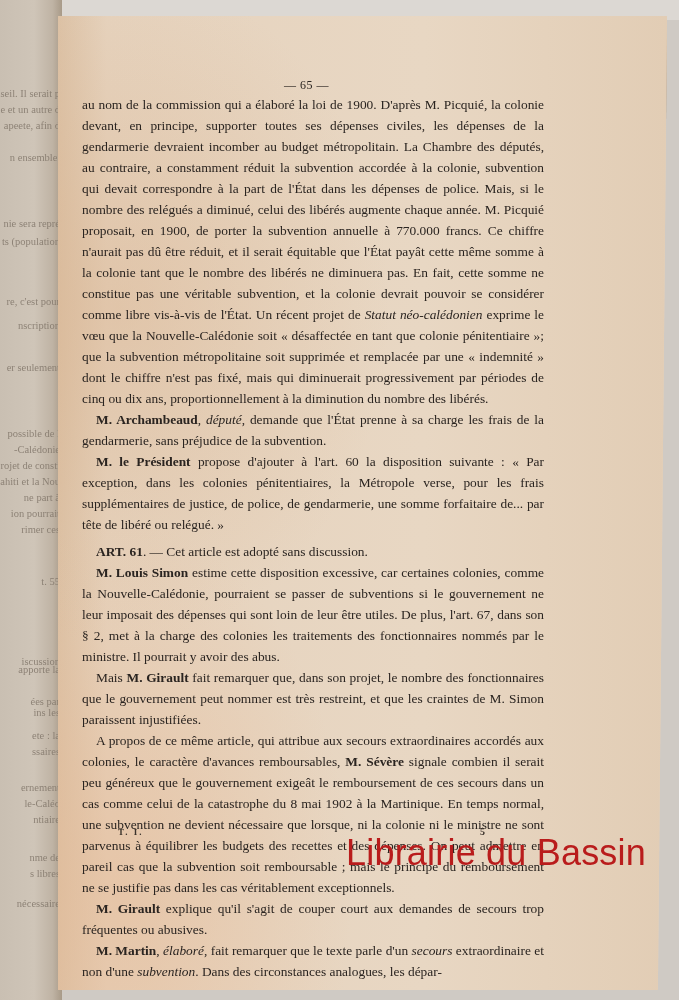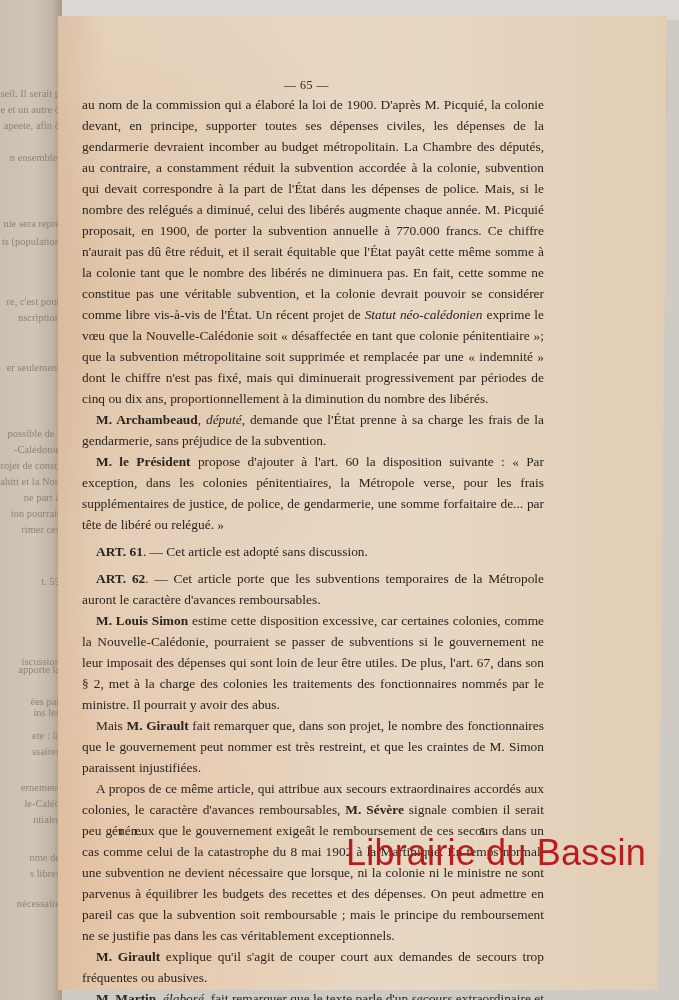--- a/index.html
+++ b/index.html
@@ -55,21 +55,21 @@
 <div class="bg-top"></div>
 
 <div class="prev-page" id="prev-page">
     <div class="prev-line" style="top: 88px; right: 2px;">nseil. Il serait p</div>
     <div class="prev-line" style="top: 104px; right: 2px;">ce et un autre d</div>
     <div class="prev-line" style="top: 120px; right: 2px;">apeete, afin d</div>
     <div class="prev-line" style="top: 152px; right: 2px;">n ensemble.</div>
     <div class="prev-line" style="top: 218px; right: 2px;">nie sera repré</div>
     <div class="prev-line" style="top: 236px; right: 2px; margin-left: 31px;">ts (population</div>
     <div class="prev-line" style="top: 296px; right: 2px;">re, c'est pour</div>
-    <div class="prev-line" style="top: 312px; right: 2px;">nscription</div>
+    <div class="prev-line" style="top: 320px; right: 2px;">nscription</div>
     <div class="prev-line" style="top: 362px; right: 2px;">er seulement</div>
     <div class="prev-line" style="top: 428px; right: 2px;">possible de l</div>
     <div class="prev-line" style="top: 444px; right: 2px;">-Calédonie</div>
     <div class="prev-line" style="top: 460px; right: 2px;">rojet de consti</div>
     <div class="prev-line" style="top: 476px; right: 2px;">ahiti et la Nou</div>
     <div class="prev-line" style="top: 492px; right: 2px;">ne part à</div>
     <div class="prev-line" style="top: 508px; right: 2px;">ion pourrait</div>
     <div class="prev-line" style="top: 524px; right: 2px;">rimer ces</div>
     <div class="prev-line" style="top: 576px; right: 2px;">t. 55</div>
     <div class="prev-line" style="top: 640px; right: 2px; margin-top: 16px;">iscussion</div>
@@ -88,21 +88,20 @@
 
 <div class="page"></div>
 
 <div class="page-number">— 65 —</div>
 
 <div class="text-block" id="text-block">
     <p class="para no-indent"><span>au nom de la commission qui a élaboré la loi de 1900. D'après M. Picquié, la colonie devant, en principe, supporter toutes ses dépenses civiles, les dépenses de la gendarmerie devraient incomber au budget métropolitain. La Chambre des députés, au contraire, a constamment réduit la subvention accordée à la colonie, subvention qui devait correspondre à la part de l'État dans les dépenses de police. Mais, si le nombre des relégués a diminué, celui des libérés augmente chaque année. M. Picquié proposait, en 1900, de porter la subvention annuelle à 770.000 francs. Ce chiffre n'aurait pas dû être réduit, et il serait équitable que l'État payât cette même somme à la colonie tant que le nombre des libérés ne diminuera pas. En fait, cette somme ne constitue pas une véritable subvention, et la colonie devrait pouvoir se considérer comme libre vis-à-vis de l'État. Un récent projet de </span><span class="i">Statut néo-calédonien</span><span> exprime le vœu que la Nouvelle-Calédonie soit « désaffectée en tant que colonie pénitentiaire »; que la subvention métropolitaine soit supprimée et remplacée par une « indemnité » dont le chiffre n'est pas fixé, mais qui diminuerait progressivement par périodes de cinq ou dix ans, proportionnellement à la diminution du nombre des libérés.</span></p>
     <p class="para"><span class="b">M. Archambeaud</span><span>, </span><span class="i">député</span><span>, demande que l'État prenne à sa charge les frais de la gendarmerie, sans préjudice de la subvention.</span></p>
     <p class="para"><span class="b">M. le Président</span><span> propose d'ajouter à l'art. 60 la disposition suivante : « Par exception, dans les colonies pénitentiaires, la Métropole verse, pour les frais supplémentaires de justice, de police, de gendarmerie, une somme forfaitaire de... par tête de libéré ou relégué. »</span></p>
     <p class="para gap"><span class="b">ART. 61</span><span>. — Cet article est adopté sans discussion.</span></p>
-    <p class="para gap"><span class="b">ART. 62</span><span>. — Cet article porte que les subventions temporaires de la Métropole auront le caractère d'avances remboursables.</span></p>
     <p class="para"><span class="b">M. Louis Simon</span><span> estime cette disposition excessive, car certaines colonies, comme la Nouvelle-Calédonie, pourraient se passer de subventions si le gouvernement ne leur imposait des dépenses qui sont loin de leur être utiles. De plus, l'art. 67, dans son § 2, met à la charge des colonies les traitements des fonctionnaires nommés par le ministre. Il pourrait y avoir des abus.</span></p>
     <p class="para"><span>Mais </span><span class="b">M. Girault</span><span> fait remarquer que, dans son projet, le nombre des fonctionnaires que le gouvernement peut nommer est très restreint, et que les craintes de M. Simon paraissent injustifiées.</span></p>
     <p class="para"><span>A propos de ce même article, qui attribue aux secours extraordinaires accordés aux colonies, le caractère d'avances remboursables, </span><span class="b">M. Sévère</span><span> signale combien il serait peu généreux que le gouvernement exigeât le remboursement de ces secours dans un cas comme celui de la catastrophe du 8 mai 1902 à la Martinique. En temps normal, une subvention ne devient nécessaire que lorsque, ni la colonie ni le ministre ne sont parvenus à équilibrer les budgets des recettes et des dépenses. On peut admettre en pareil cas que la subvention soit remboursable ; mais le principe du remboursement ne se justifie pas dans les cas véritablement exceptionnels.</span></p>
     <p class="para"><span class="b">M. Girault</span><span> explique qu'il s'agit de couper court aux demandes de secours trop fréquentes ou abusives.</span></p>
     <p class="para"><span class="b">M. Martin</span><span>, </span><span class="i">élaboré</span><span>, fait remarquer que le texte parle d'un </span><span class="i">secours</span><span> extraordinaire et non d'une </span><span class="i">subvention</span><span>. Dans des circonstances analogues, les dépar-</span></p>
   </div>
 
 <div class="footer-t">T. I.</div>
 <div class="footer-sig">5</div>
 

